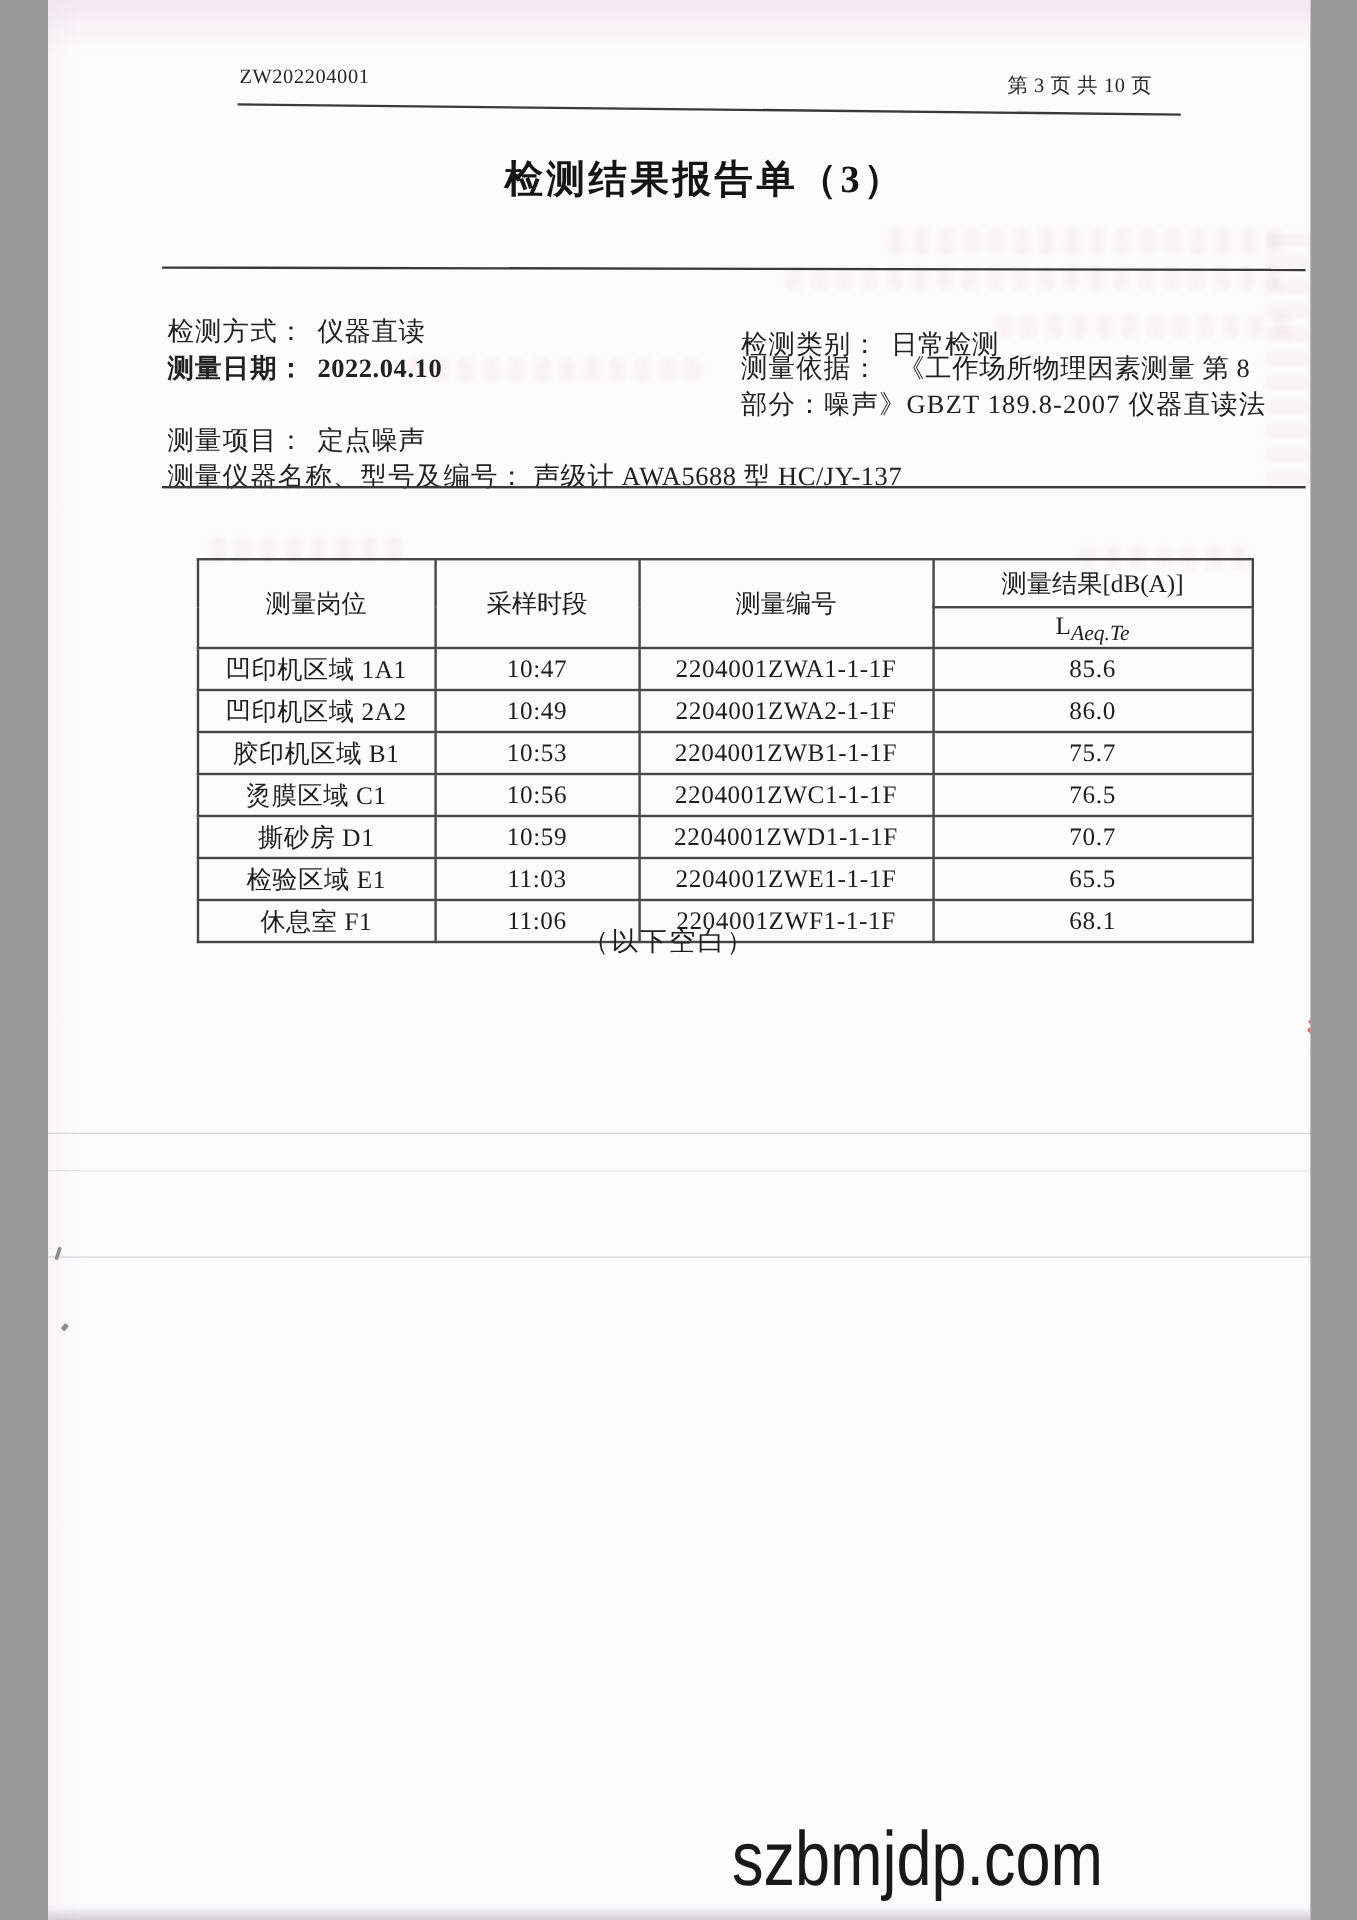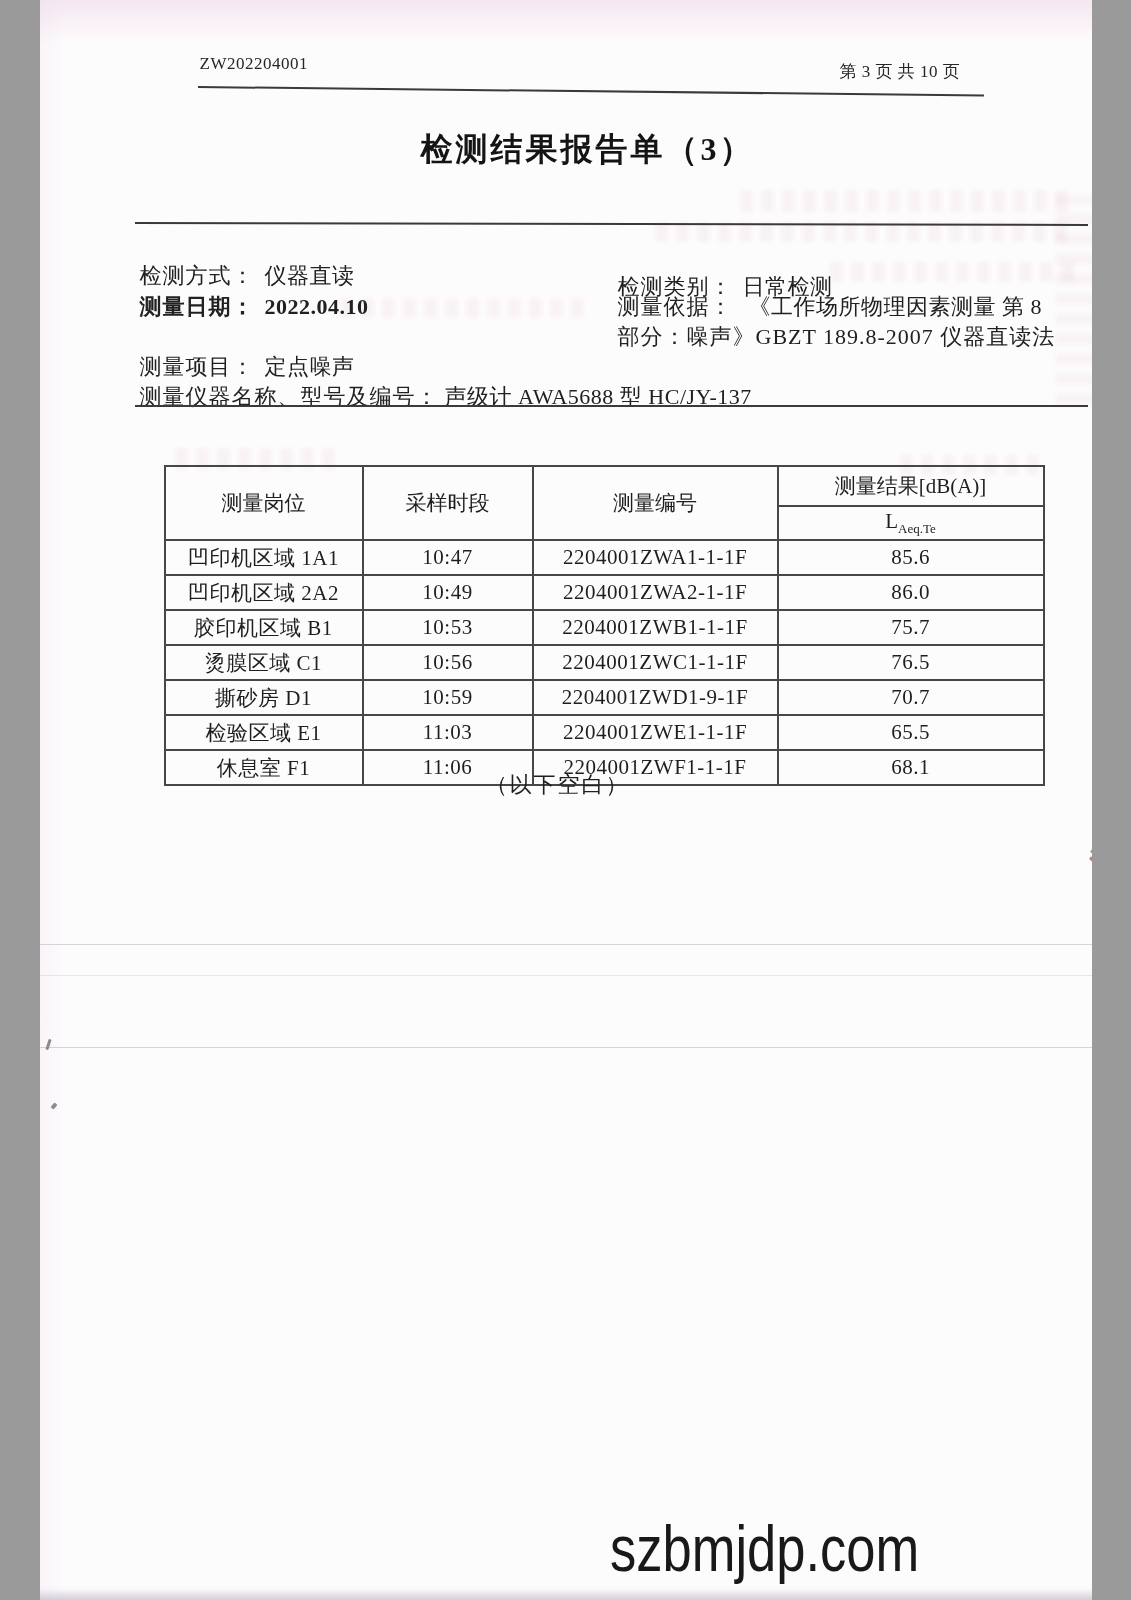--- a/index.html
+++ b/index.html
@@ -18,21 +18,21 @@
   .title{font-size:32px;font-weight:700;letter-spacing:3px;color:#141414;white-space:nowrap;}
   .bodyline{font-size:22px;white-space:nowrap;color:#212121;}
   .bodyline .lbl{letter-spacing:1px;}
   .bodyline .val{margin-left:10px;letter-spacing:.5px;}
   .basis-wide{letter-spacing:3px;}
   .report-table{position:absolute;left:124px;top:440px;width:879px;border-collapse:collapse;table-layout:fixed;font-size:21px;color:#1e1e1e;margin-top:25px;}
   .report-table th,.report-table td{border:2px solid #474747;font-weight:normal;text-align:center;vertical-align:middle;padding:0 2px;background:transparent;}
   .report-table thead tr.r1 th{height:38px;}
   .report-table thead tr.r2 th{height:32px;}
   .report-table tbody td{height:33px;letter-spacing:.5px;}
-  .laeq-sub{font-size:13px;vertical-align:-5px;letter-spacing:0;}
+  .laeq-sub{font-size:18px;vertical-align:-5px;letter-spacing:0;font-style:italic;}
   .blank-note{font-size:22px;letter-spacing:2px;transform:translateX(-50%);white-space:nowrap;}
   
   .seal-bar{left:1076px;top:711px;width:58px;height:9px;background:#dd5f50;transform:rotate(-5deg);opacity:.8;border-radius:2px;}
   .seal-char-top{left:1088px;top:720px;font-size:38px;font-weight:700;color:#d6564c;transform:rotate(-14deg);opacity:.85;line-height:1;}
   .seal-star{left:1053px;top:772px;font-size:58px;color:#e06a5c;transform:rotate(-12deg);opacity:.8;line-height:1;}
   .seal-chars-bottom{left:1050px;top:845px;font-size:31px;font-weight:700;color:#d6564c;transform:rotate(-6deg);opacity:.85;letter-spacing:7px;line-height:1;white-space:nowrap;}
   .seal-arc{left:1068px;top:872px;width:84px;height:50px;border:4px solid transparent;border-bottom-color:#dd6355;border-radius:50%;transform:rotate(14deg);opacity:.7;}
   .seal-dash{left:1106px;top:912px;width:20px;height:7px;background:#e25a4a;transform:rotate(14deg);opacity:.8;border-radius:2px;}
   
   .scanline{position:absolute;left:0;width:1131px;height:1px;background:rgba(150,150,165,.38);}
@@ -128,21 +128,21 @@
       </tr>
       <tr>
         <td>烫膜区域 C1</td>
         <td>10:56</td>
         <td>2204001ZWC1-1-1F</td>
         <td>76.5</td>
       </tr>
       <tr>
         <td>撕砂房 D1</td>
         <td>10:59</td>
-        <td>2204001ZWD1-9-1F</td>
+        <td>2204001ZWD1-1-1F</td>
         <td>70.7</td>
       </tr>
       <tr>
         <td>检验区域 E1</td>
         <td>11:03</td>
         <td>2204001ZWE1-1-1F</td>
         <td>65.5</td>
       </tr>
       <tr>
         <td>休息室 F1</td>

